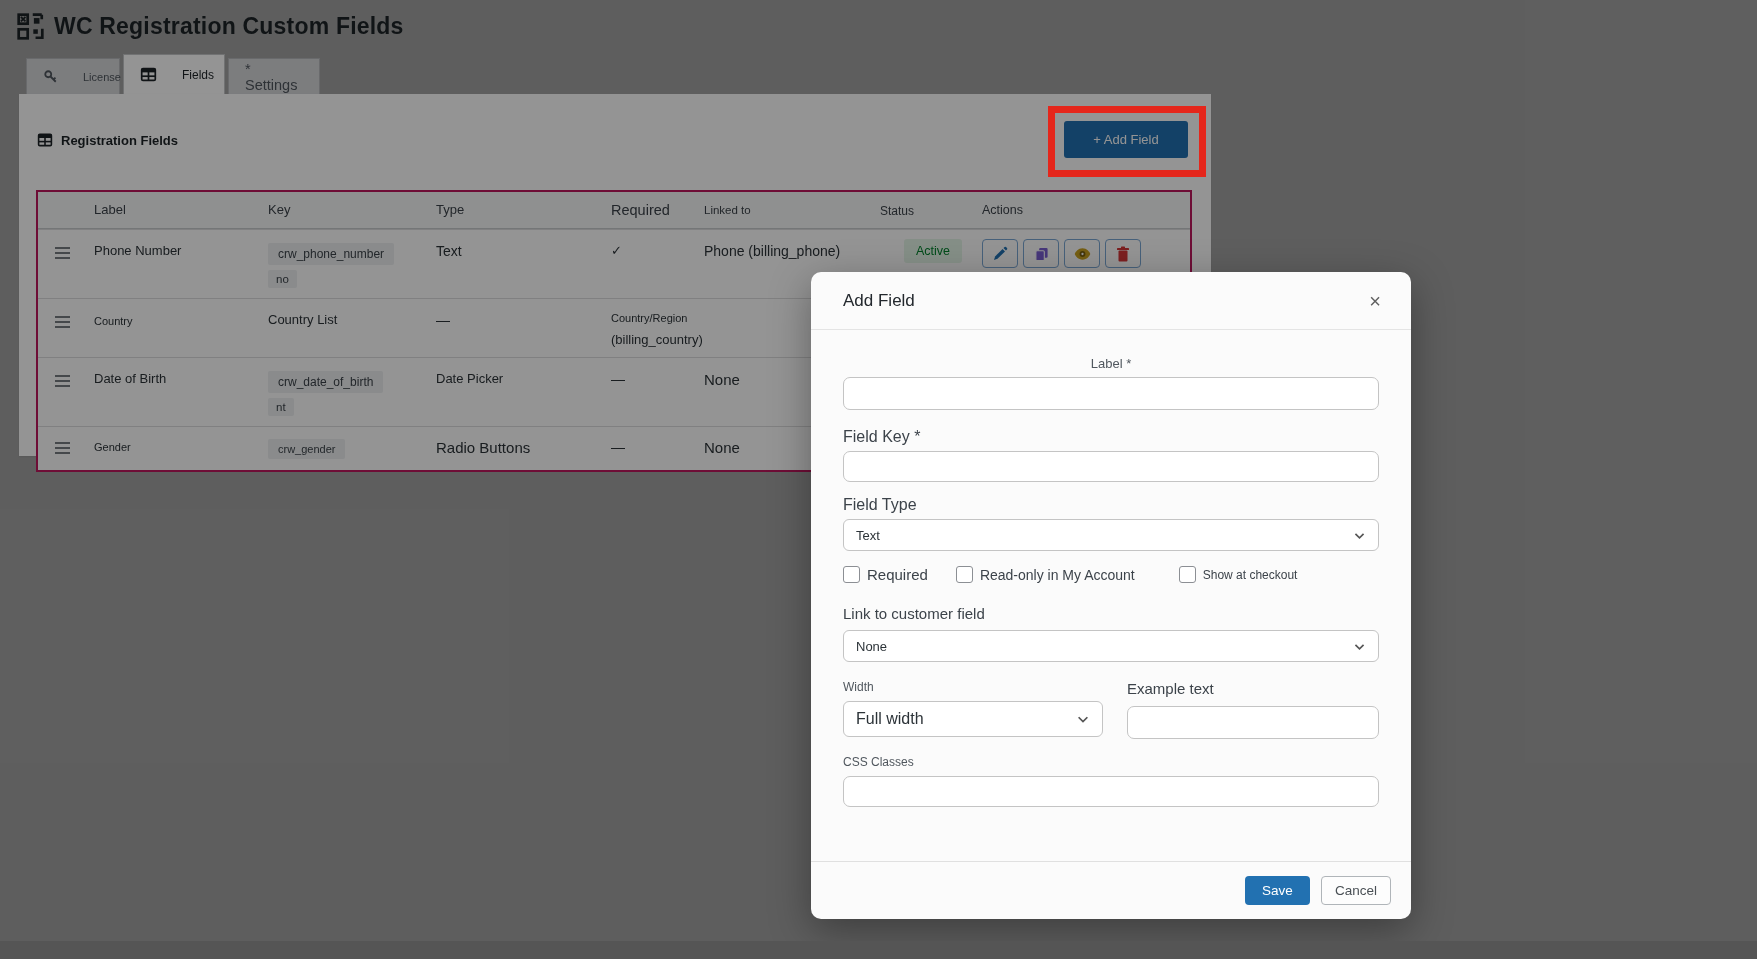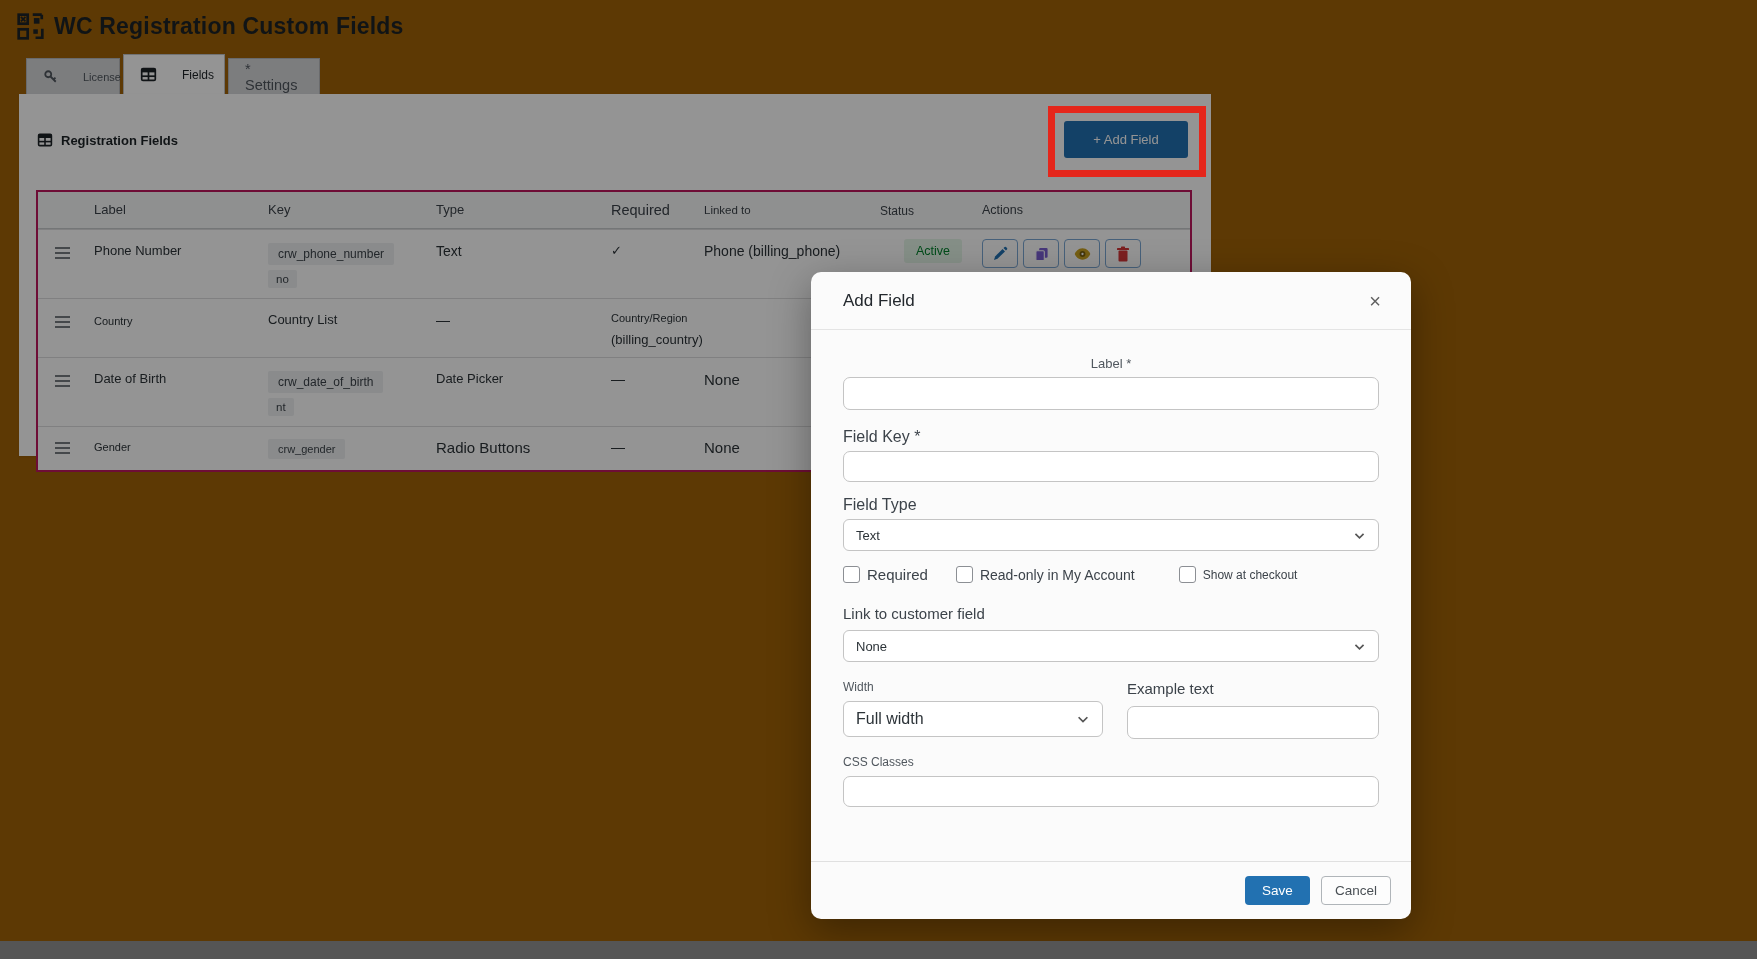--- a/index.html
+++ b/index.html
@@ -1,19 +1,19 @@
 <!DOCTYPE html>
 <html><head>
 <meta charset="utf-8">
 <style>
   * { margin:0; padding:0; box-sizing:border-box; }
   html,body { background:#555; }
   .screen{
     position:relative; width:1757px; height:941px; overflow:hidden;
-    background:#a16207; font-family:"Liberation Sans", sans-serif; color:#1d2327;
+    background:#a3a3a3; font-family:"Liberation Sans", sans-serif; color:#1d2327;
   }
   
   .page-header{ position:absolute; left:17px; top:13px; display:flex; align-items:center; gap:10px; }
   .page-title{ font-size:23px; font-weight:600; color:#1d2327; letter-spacing:.2px; }
   
   .tabs{ position:absolute; left:26px; top:54px; display:flex; align-items:flex-end; gap:3px; }
   .tab{ display:flex; align-items:center; gap:25px; height:36px; padding:0 16px;
         background:#d6d7da; border:1px solid #b5b7ba; border-bottom:none; color:#50575e; cursor:pointer; }
   .tab.active{ height:40px; background:#fff; border-color:#c3c4c7; color:#1d2327; font-weight:500; }
   .tab-license{ font-size:11px; width:94px; }

